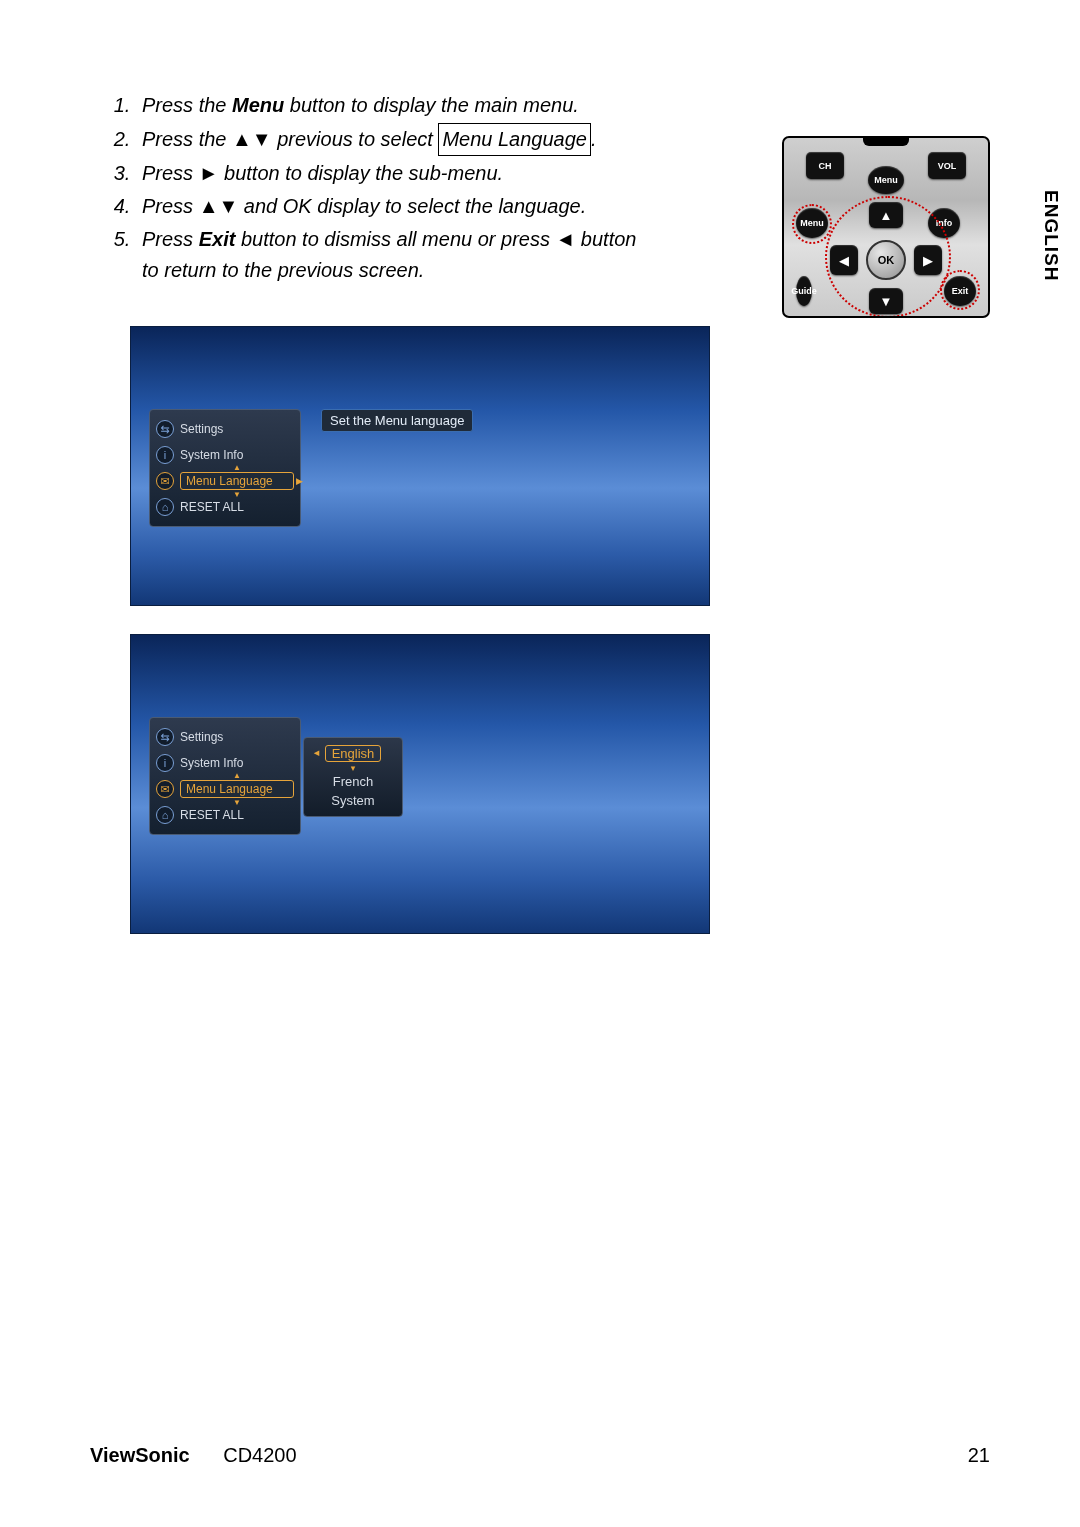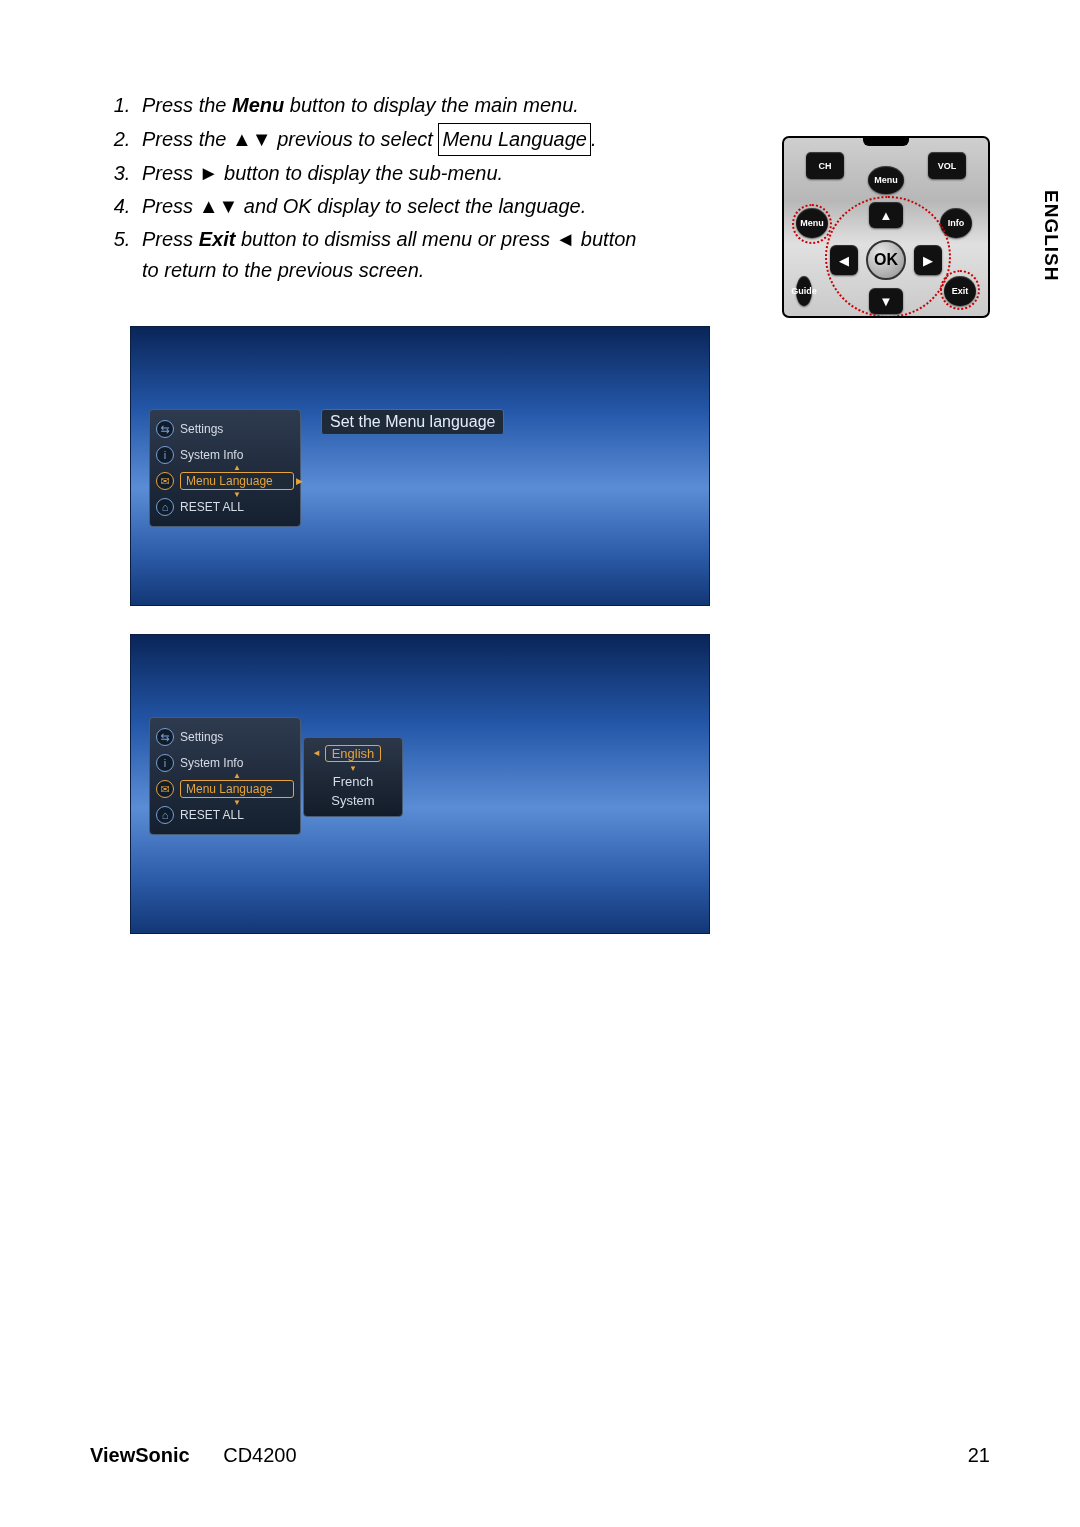--- a/index.html
+++ b/index.html
@@ -63,41 +63,41 @@
     width: 38px; height: 27px; border-radius: 5px;
     background: #111;
     color: #fff; font-size: 9px; font-weight: bold;
     display: flex; align-items: center; justify-content: center;
     box-shadow: inset 0 1px 1px rgba(255,255,255,0.2), 0 1px 2px rgba(0,0,0,0.6);
   }
   .remote .ch   { top: 14px; left: 22px; }
   .remote .vol  { top: 14px; right: 22px; }
   .remote .mute { top: 28px; left: 84px; width:36px; height:28px; border-radius:50%; }
   .remote .menu { top: 70px; left: 12px; width:32px; height:30px; border-radius:50%; }
-  .remote .info { top: 70px; right:16px; width:32px; height:30px; border-radius:50%;margin-left:12px; }
+  .remote .info { top: 70px; right:28px; width:32px; height:30px; border-radius:50%;margin-left:12px; }
   .remote .guide{ bottom:10px; left: 12px; width:16px; height:30px; border-radius:50%; }
   .remote .exit { bottom:10px; right:12px; width:32px; height:30px; border-radius:50%; }
   .remote .dpad {
     position: absolute; top: 64px; left: 50%; transform: translateX(-50%);
     width: 116px; height: 112px;
   }
   .dpad .arrow {
     position: absolute; width: 34px; height: 26px; background: #111; border-radius: 6px;
     color:#fff; font-size:13px; display:flex; align-items:center; justify-content:center;
     box-shadow: inset 0 1px 1px rgba(255,255,255,0.15), 0 1px 2px rgba(0,0,0,0.6);
   }
   .dpad .up    { top: 0;   left: 41px; }
   .dpad .down  { bottom:0; left: 41px; }
   .dpad .left  { top: 43px; left: 2px;  width:28px; height:30px; }
   .dpad .right { top: 43px; right:2px;  width:28px; height:30px; }
   .dpad .ok {
     position: absolute; top: 38px; left: 38px; width: 40px; height: 40px; border-radius: 50%;
     background: radial-gradient(circle at 35% 30%, #e7e7e7, #8f8f8f);
     border: 2px solid #333;
-    color:#000; font-size:16px; font-weight:bold;
+    color:#000; font-size:11px; font-weight:bold;
     display:flex; align-items:center; justify-content:center;
   }
   .highlight-ring {
     position: absolute; border: 2px dotted #c00; border-radius: 50%;
   }
   .ring-nav { top: 58px; left: 41px; width: 126px; height: 122px; }
   .ring-menu { top: 66px; left: 8px; width: 40px; height: 40px; }
   .ring-exit { bottom: 6px; right: 8px; width: 40px; height: 40px; }
 
   
@@ -154,21 +154,21 @@
   .menu-row.selected .ico { border-color:#e6a43a; color:#e6a43a; }
   .right-arrow-ind {
     position:absolute; right:-10px; top:50%; transform:translateY(-50%);
     color:#e6a43a; font-size:9px;
   }
   .hint-box {
     position: absolute; top: 82px; left: 190px;
     background: #1f2a38;
     border: 1.5px solid #3a6db0;
     border-radius: 3px;
-    color: #e3ecf7; font-size: 16px;
+    color: #e3ecf7; font-size: 13px;
     padding: 3px 8px;
   }
   
   .sub-panel {
     position: absolute; top: 102px; left: 172px;
     width: 100px;
     background: linear-gradient(180deg,#2c3749,#121c29);
     border: 1px solid #4a5b74;
     border-radius: 4px;
     padding: 6px 0;

